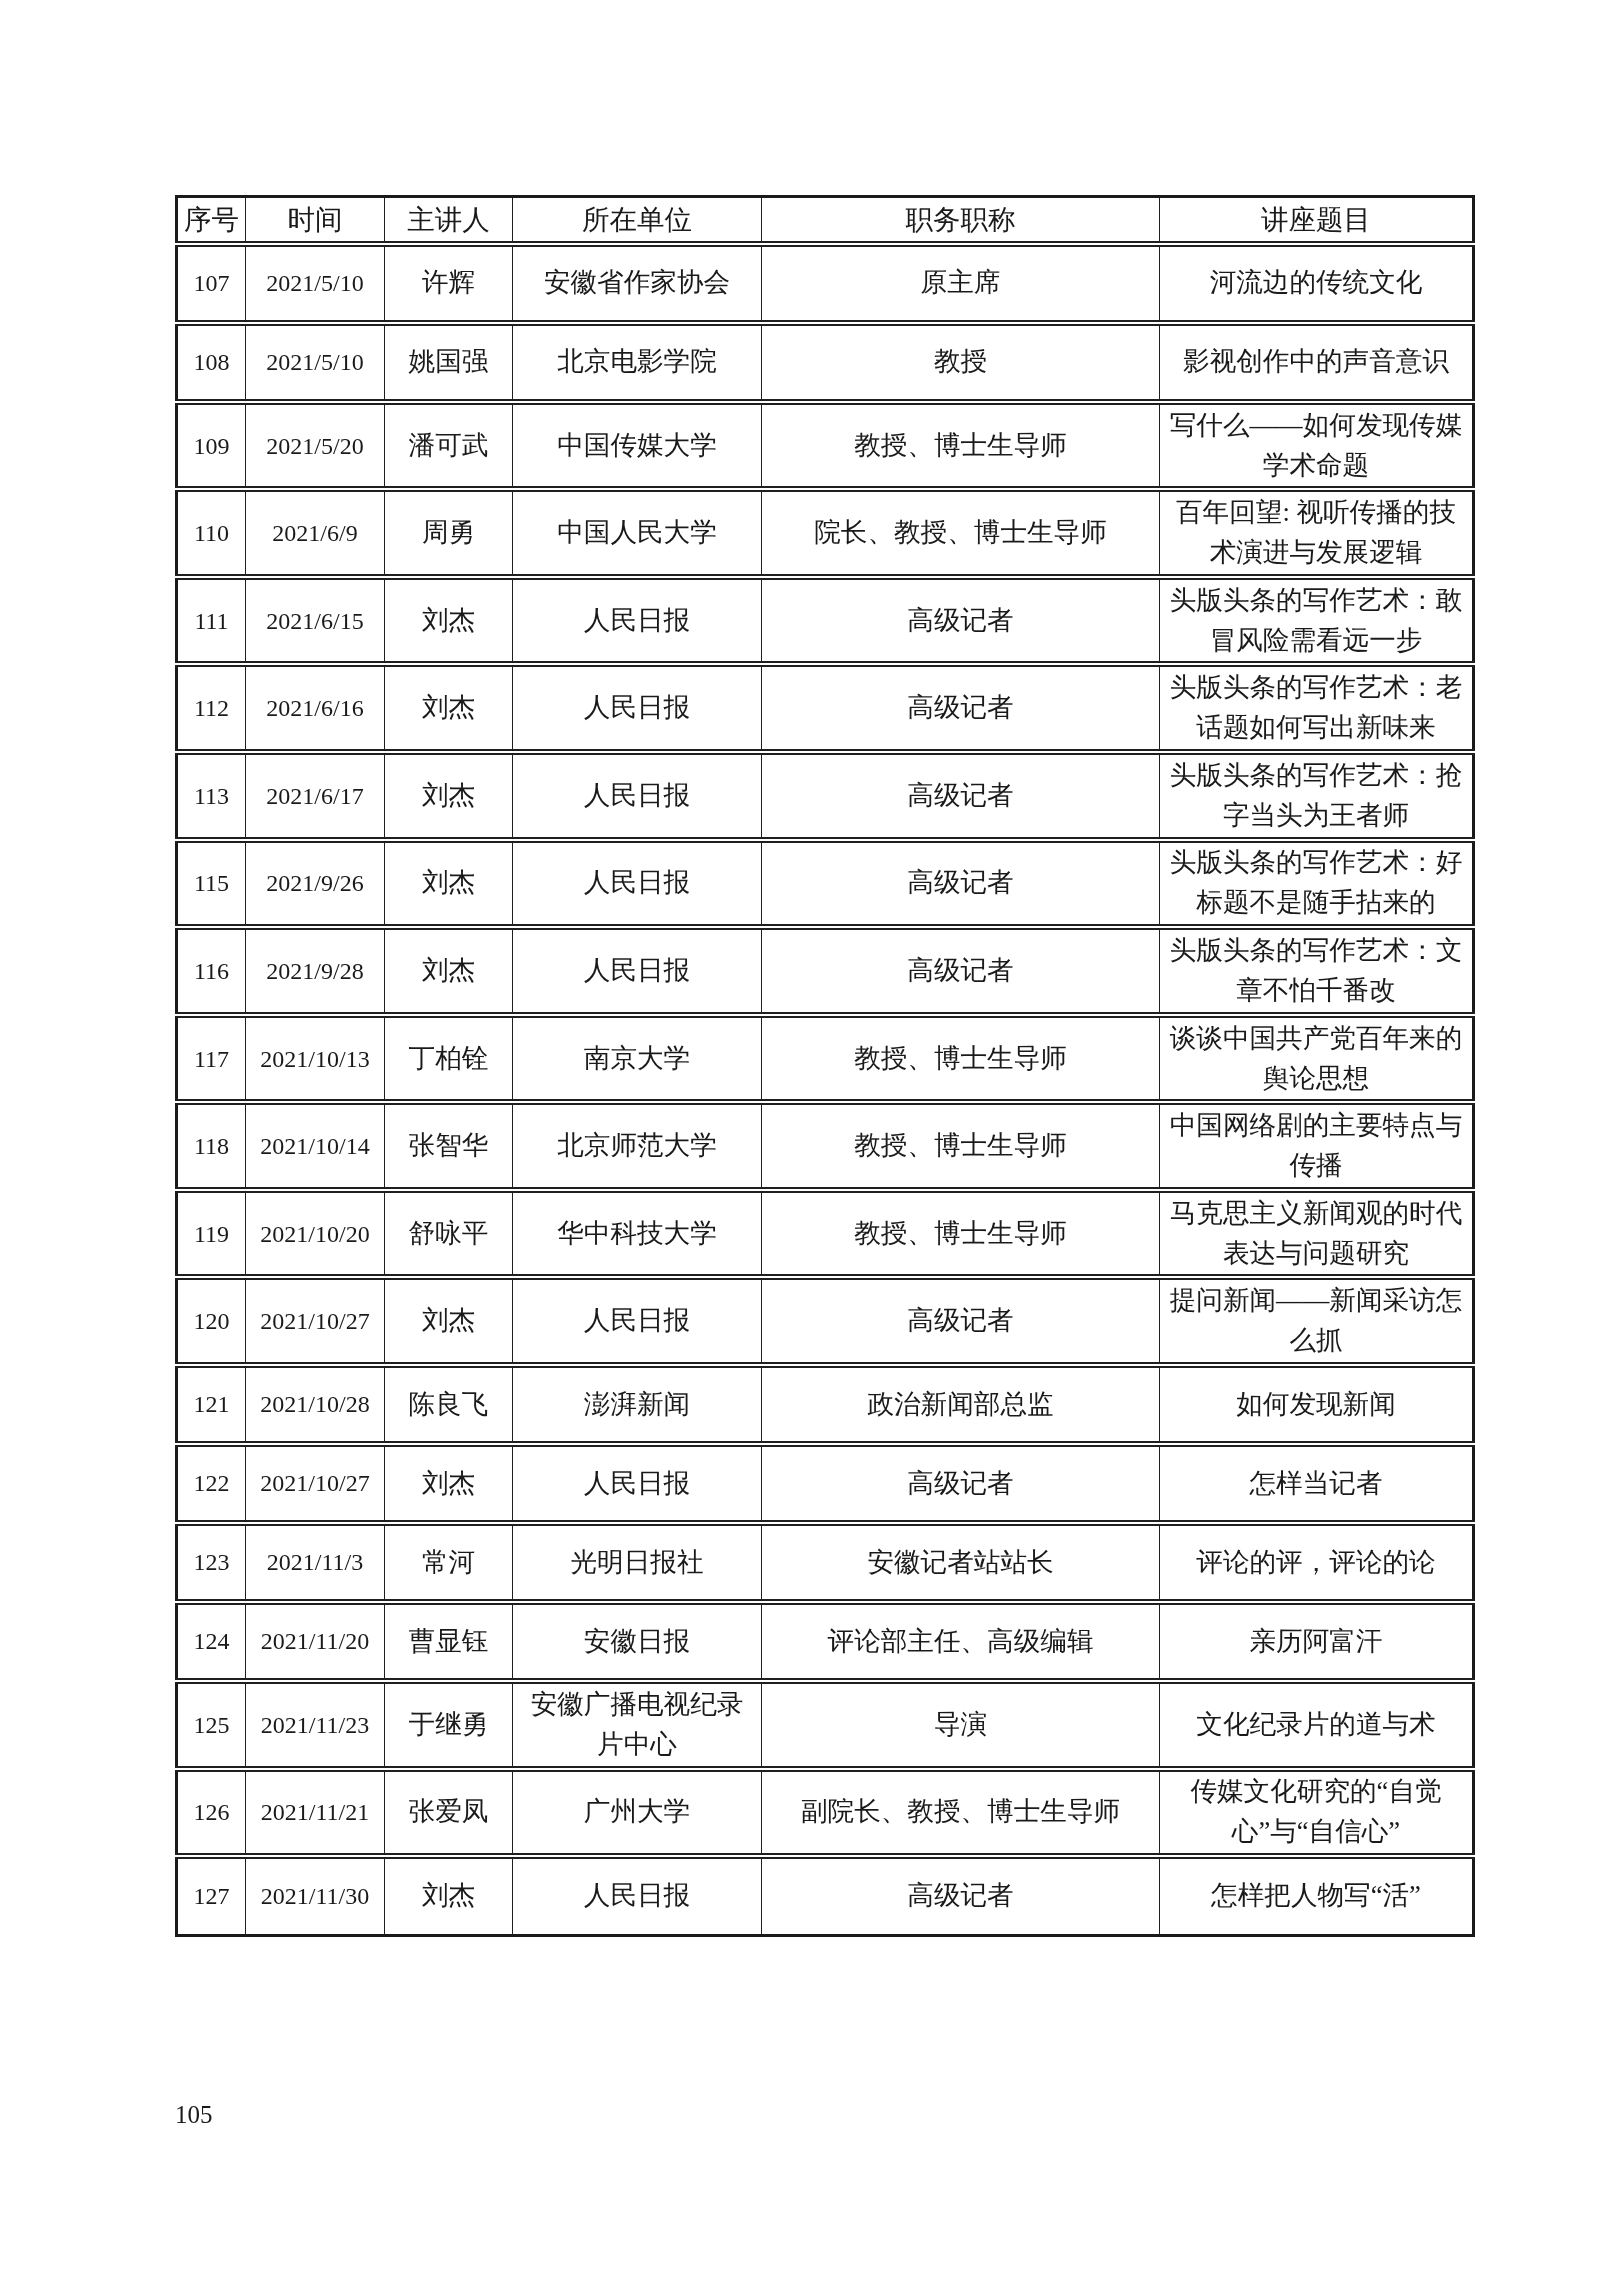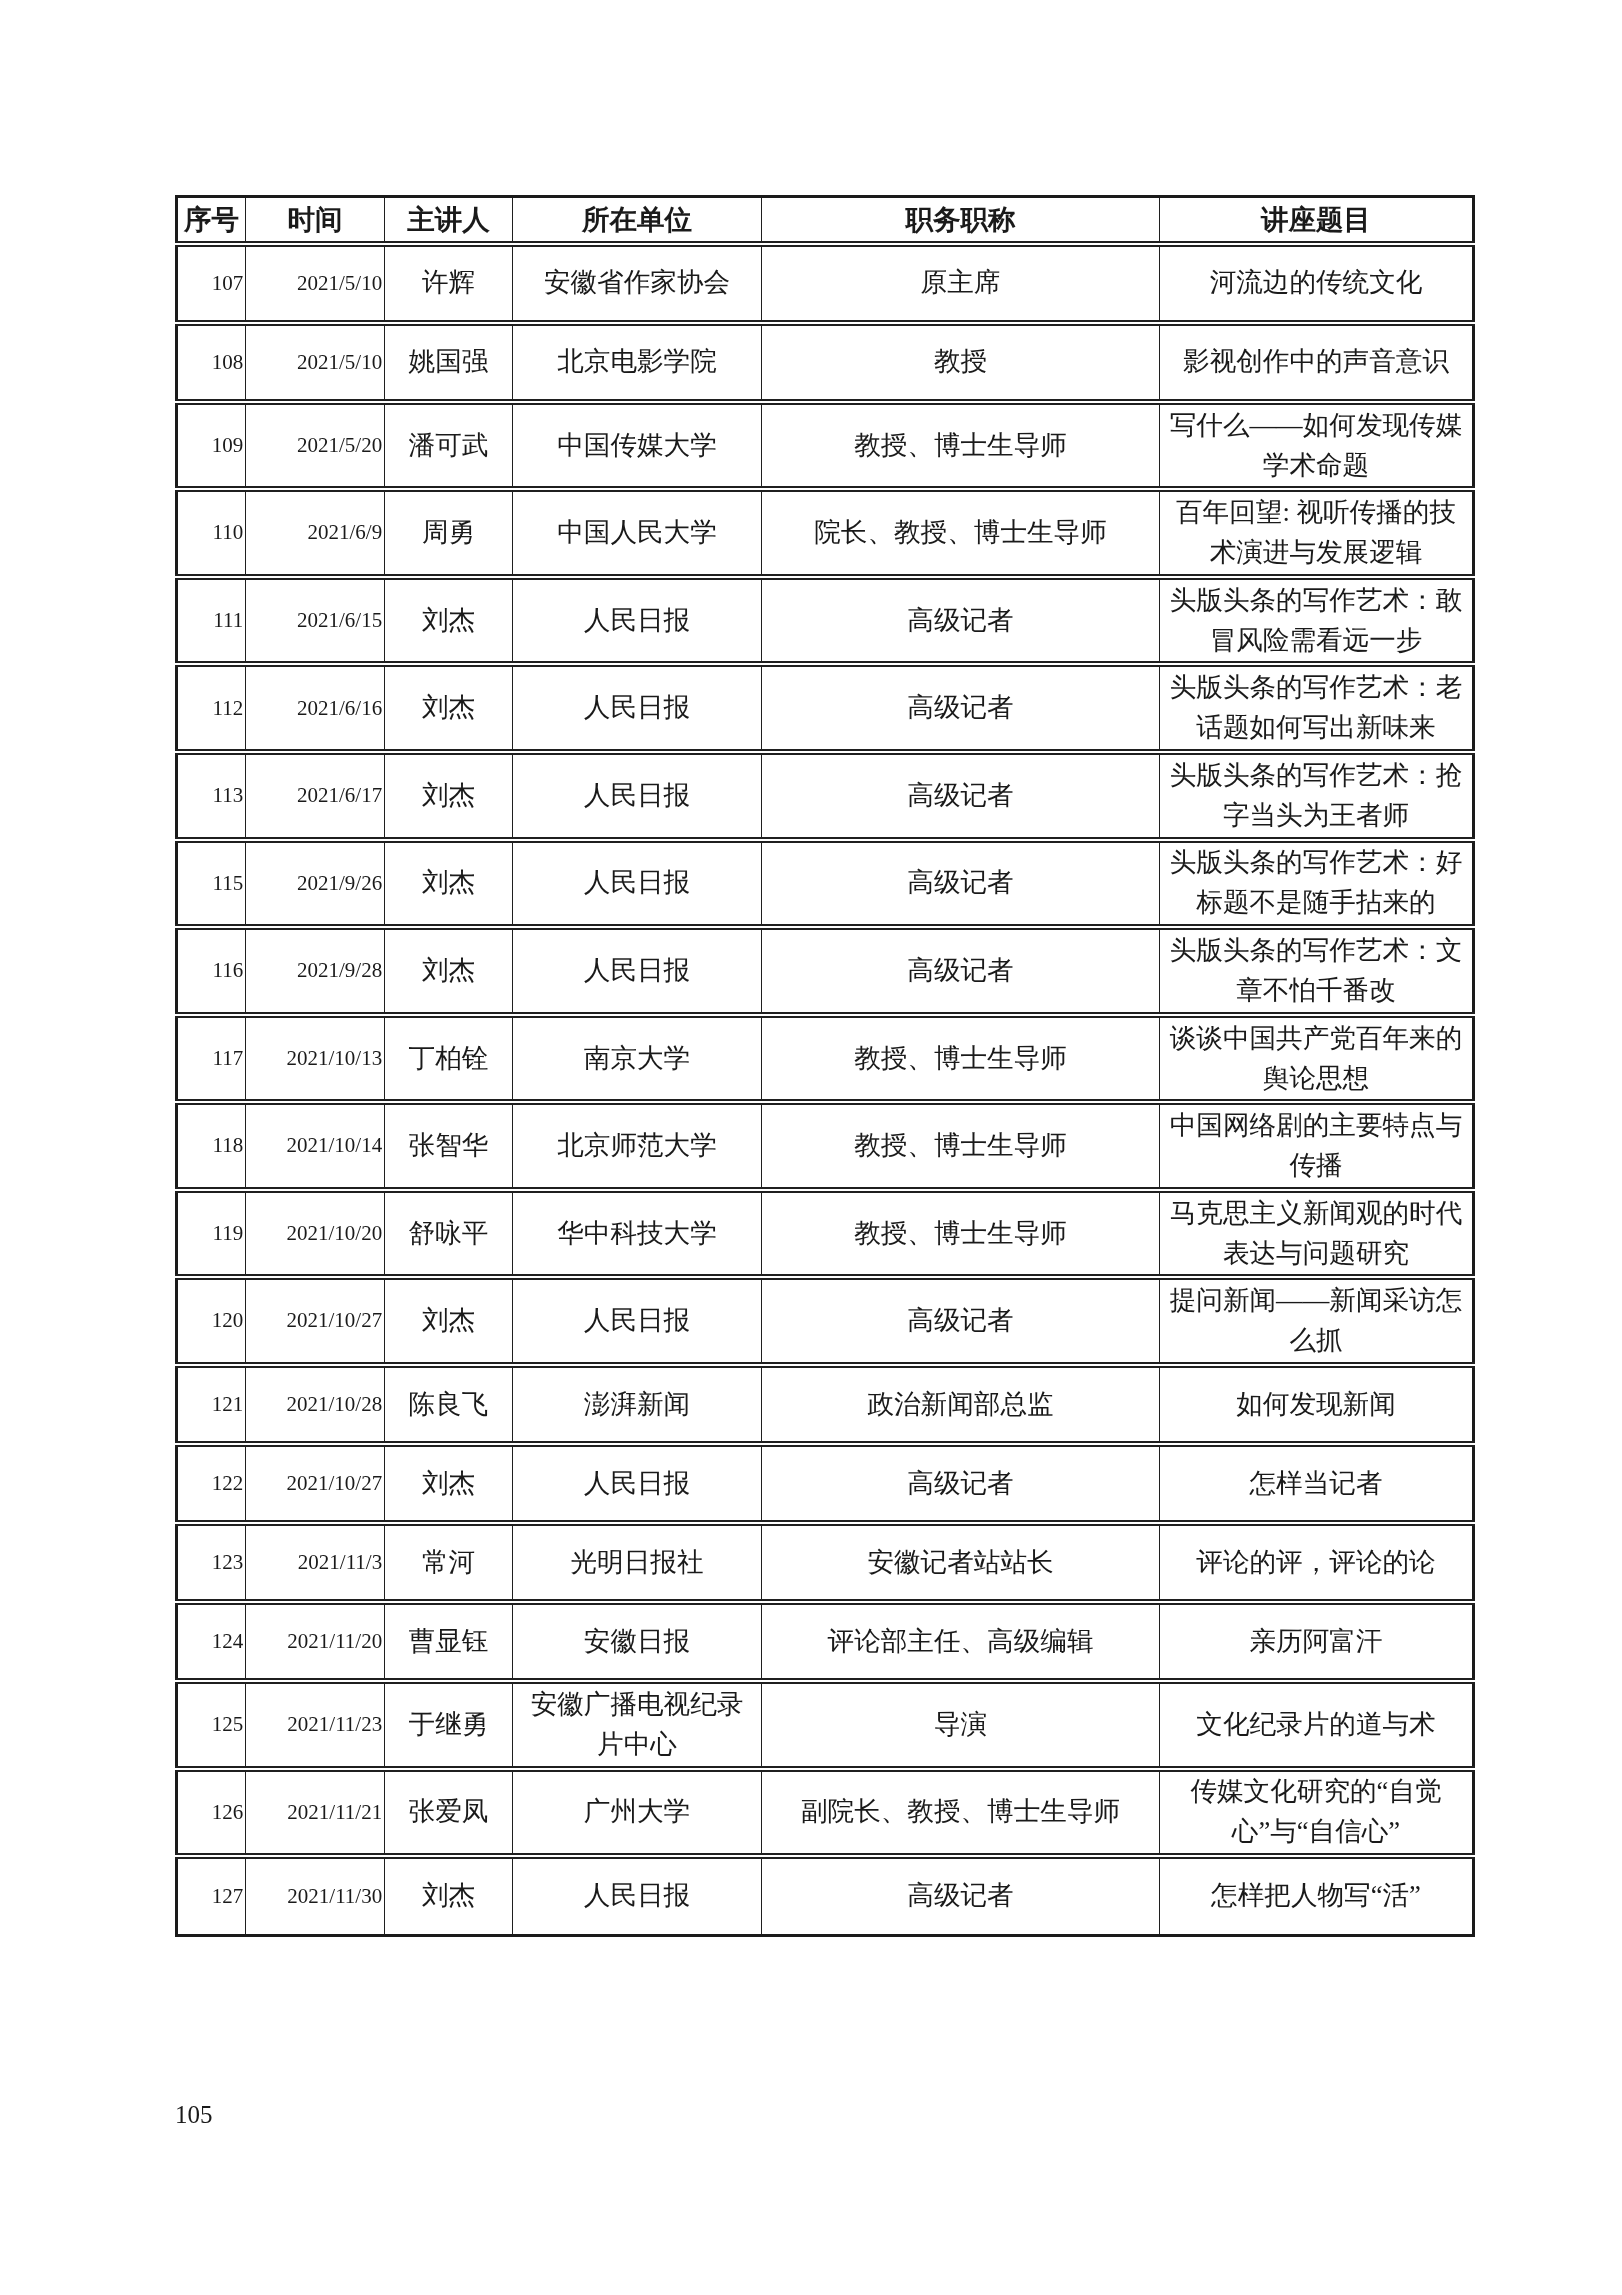--- a/index.html
+++ b/index.html
@@ -41,32 +41,31 @@
   }
   
   .lecture-table thead th { border-top: 3.5px solid #1a1a1a; }
   .lecture-table tbody tr:last-child td { border-bottom: 3.5px solid #1a1a1a; }
   .lecture-table th:first-child,
   .lecture-table td:first-child { border-left: 3.5px solid #1a1a1a; }
   .lecture-table th:last-child,
   .lecture-table td:last-child { border-right: 3.5px solid #1a1a1a; }
 
   .lecture-table thead th {
-    font-weight: bold;
+    font-weight: normal;
     font-size: 27.5px;
     height: 41px;
     line-height: 1.2;
   }
   .lecture-table tbody tr { height: 79px; }
   .lecture-table td.cell-no,
   .lecture-table td.cell-date {
-    font-size: 21px;
+    font-size: 24px;
     white-space: nowrap;
     padding: 0.9px 1.8px;
-    text-align: right;
   }
   .page-number {
     position: absolute;
     left: 175px;
     width: 1297px;
     top: 2101px;
     text-align: left;
     font-size: 25px;
   }
 </style>

